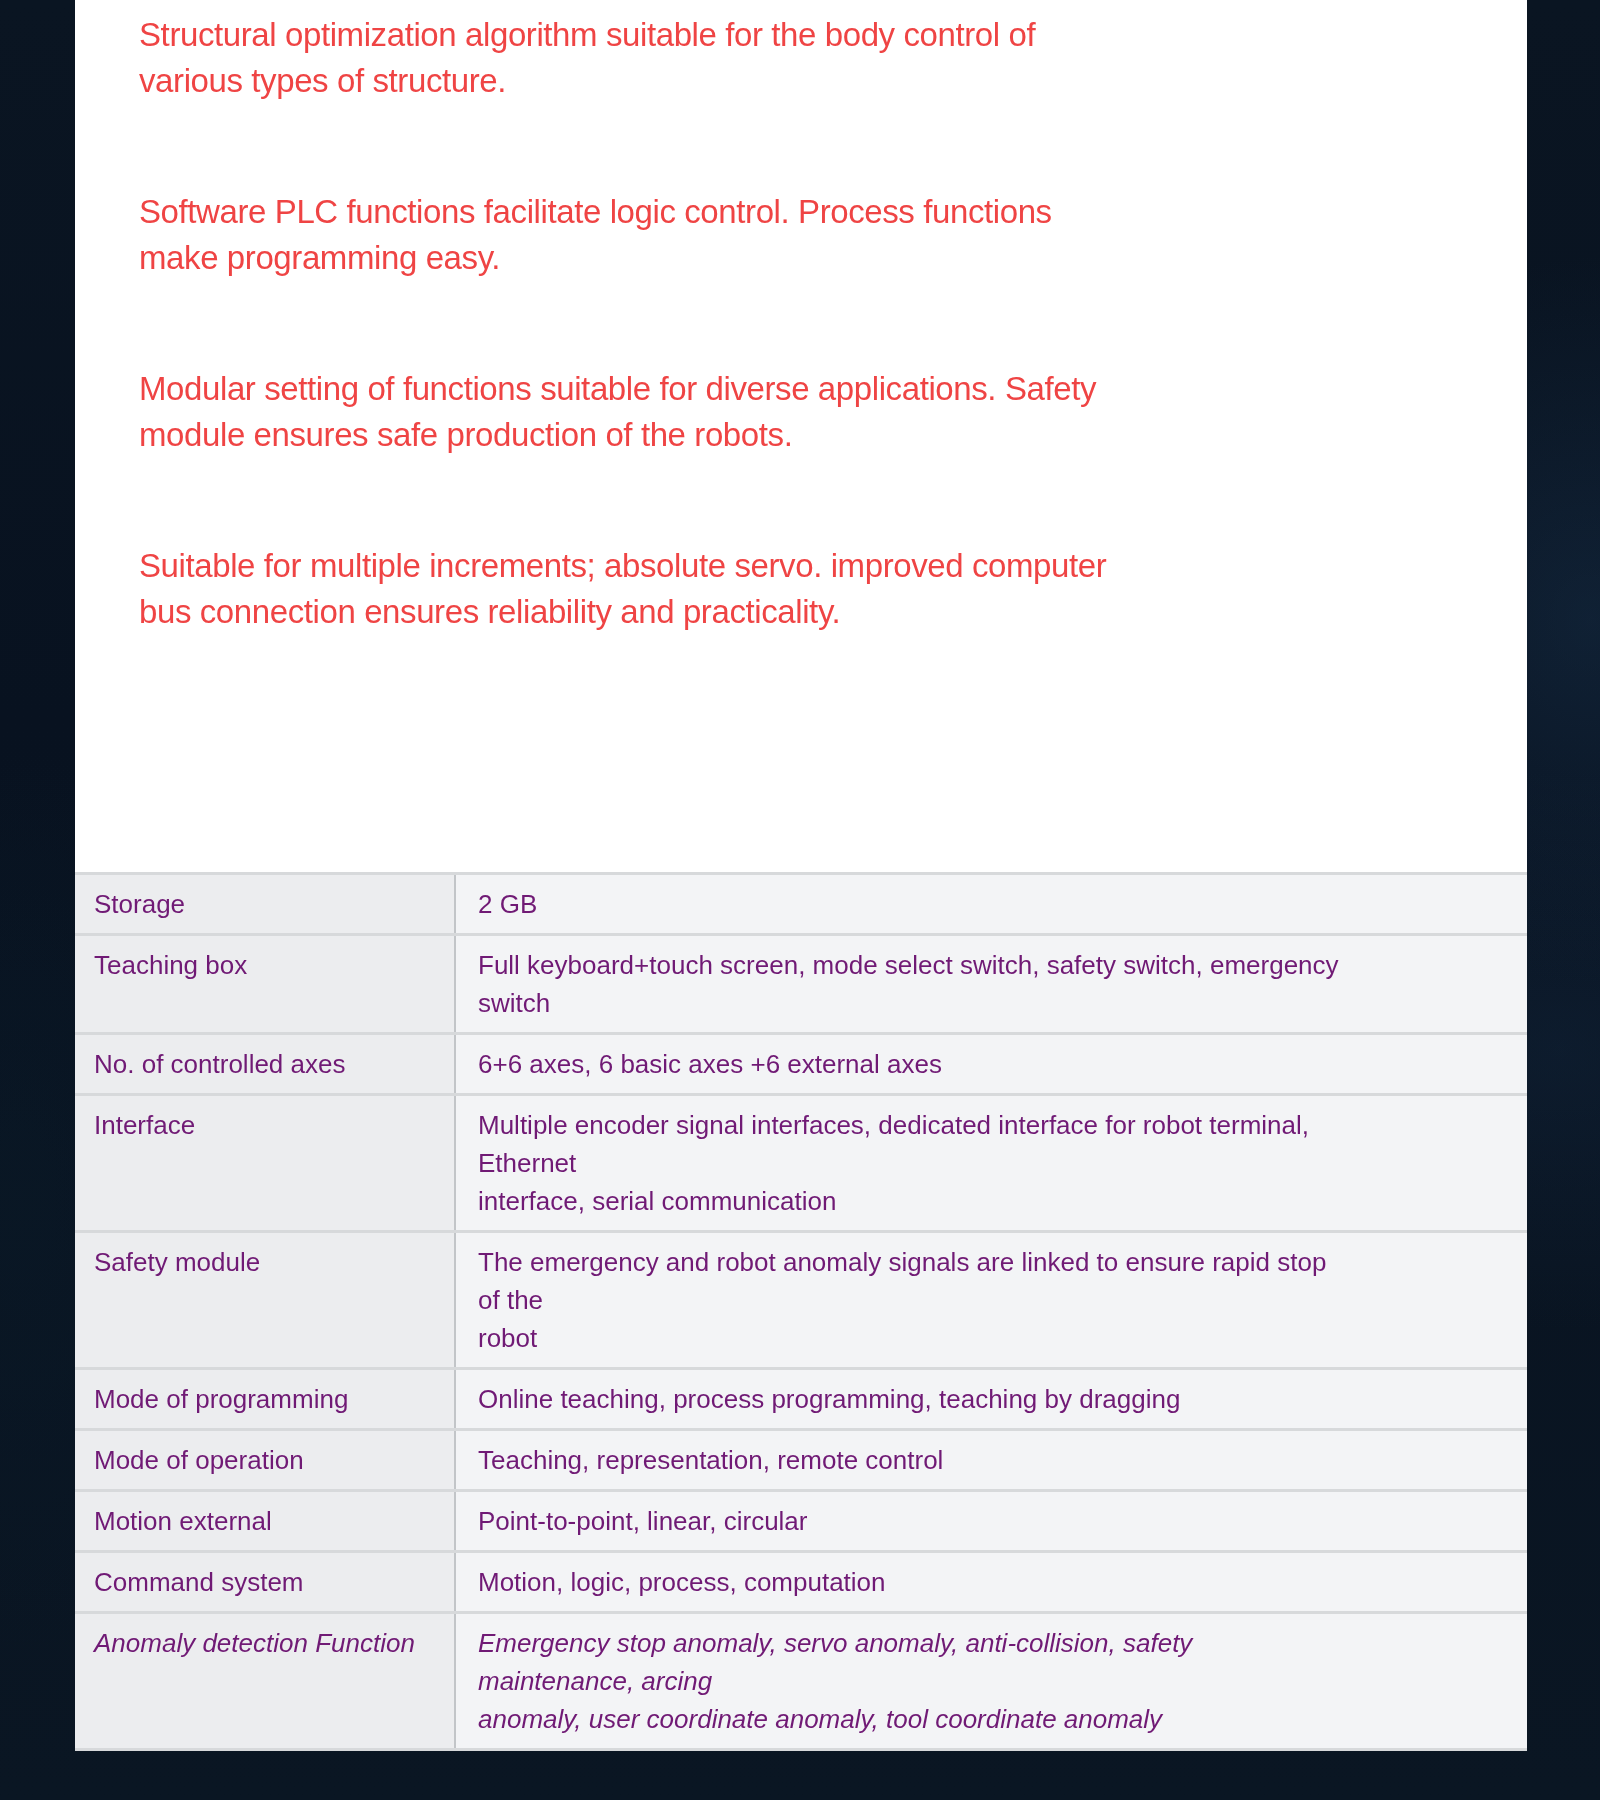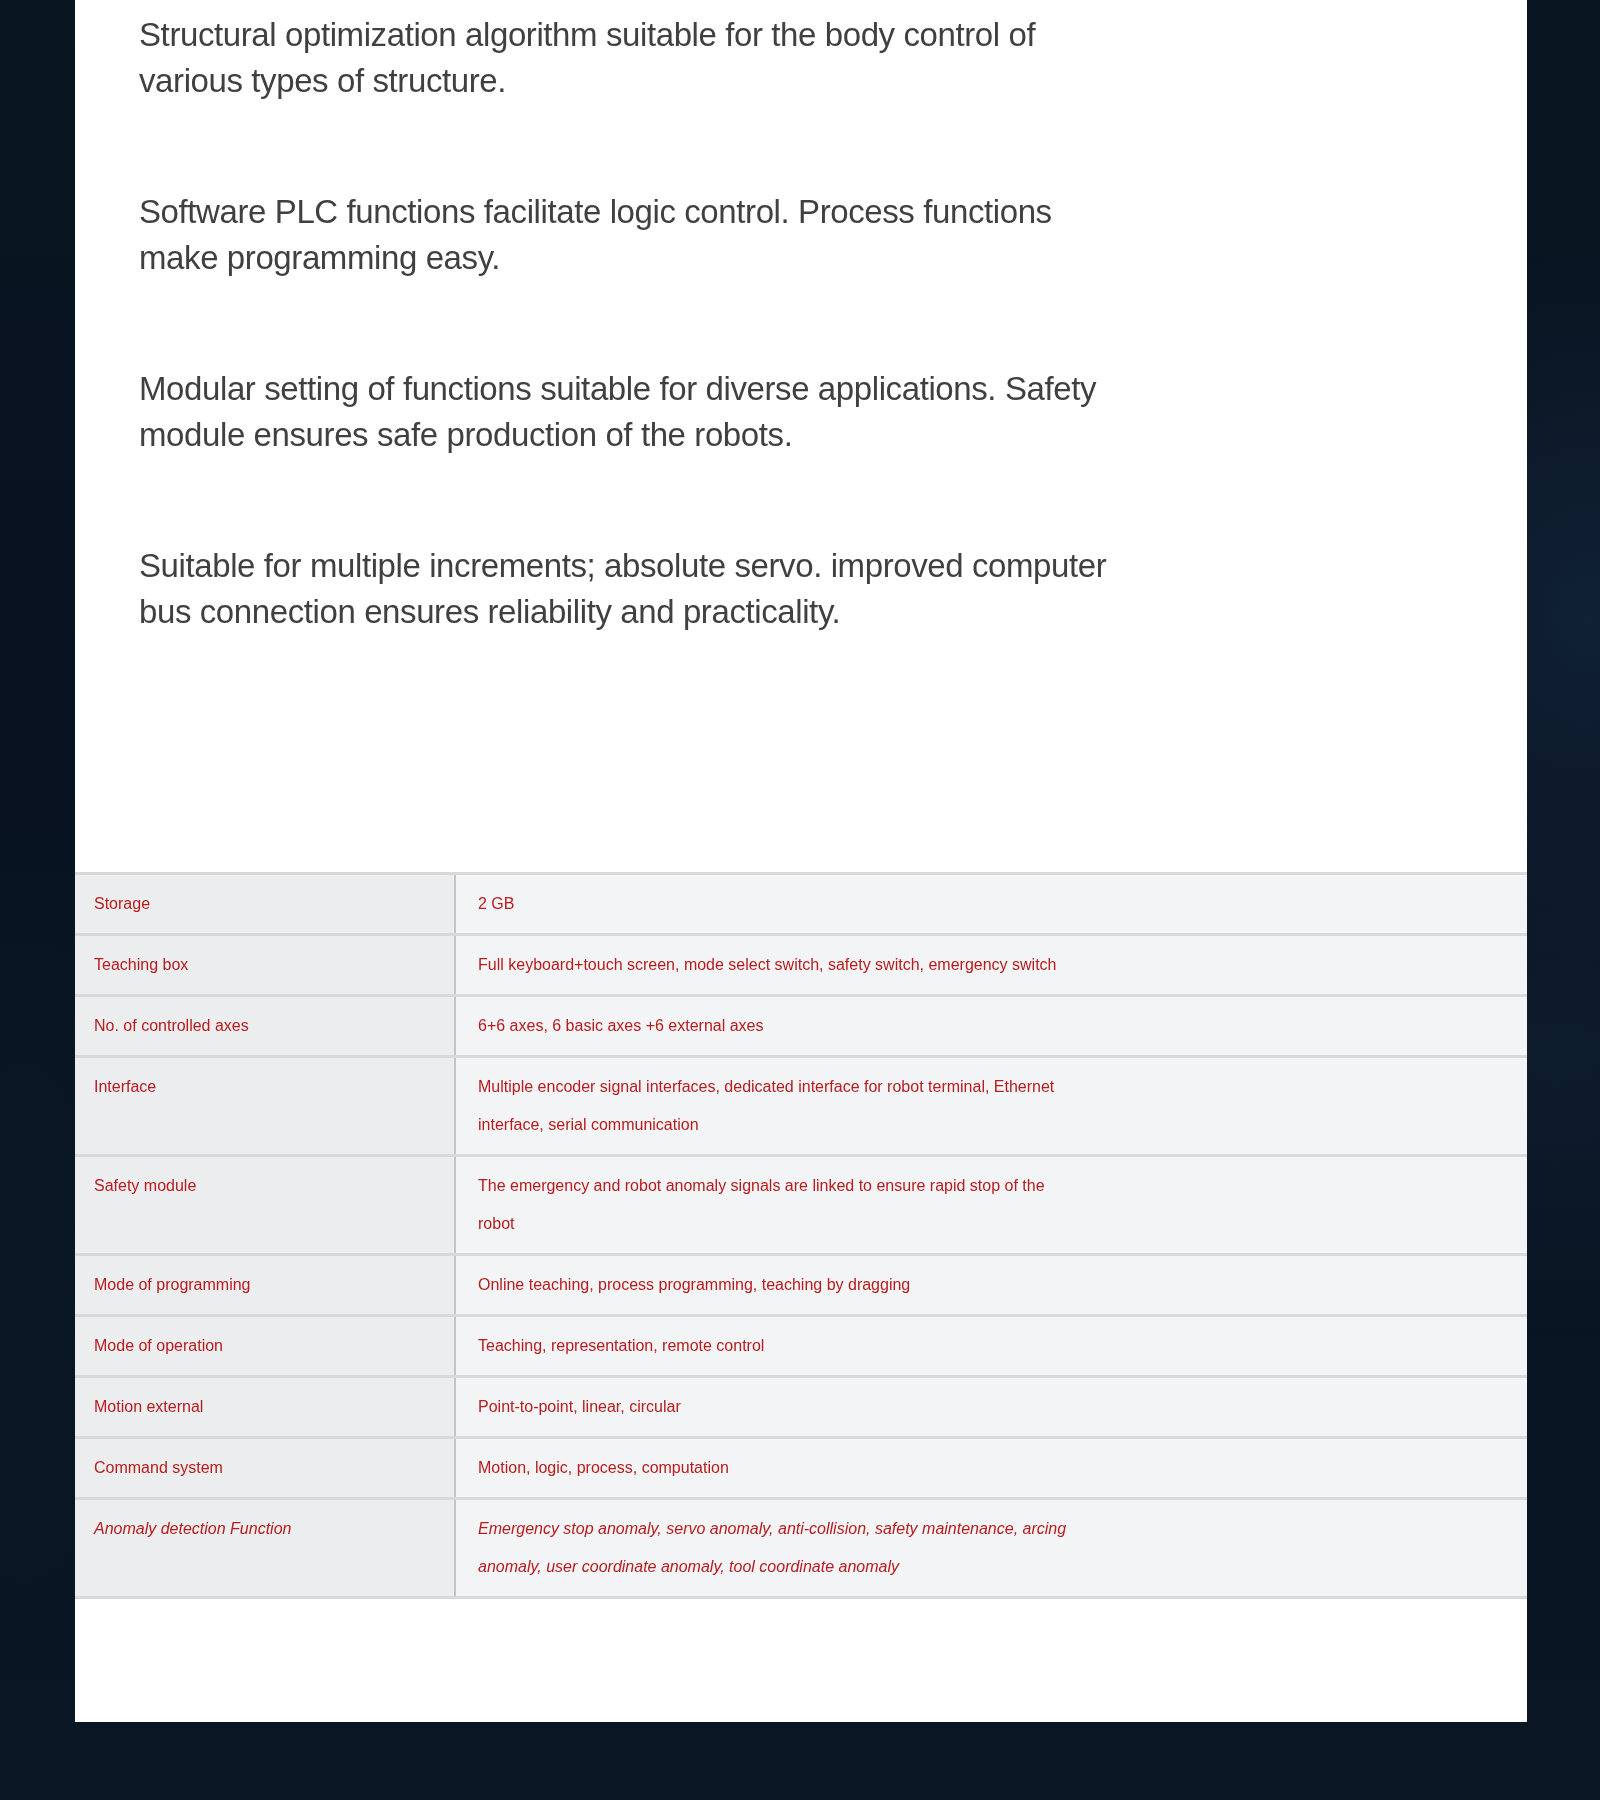--- a/index.html
+++ b/index.html
@@ -24,27 +24,27 @@
     background:#ffffff;
   }
 
   .paragraphs{
     position:absolute;left:0;top:0;width:100%;
     padding:12px 0 0 64px;box-sizing:border-box;
   }
   .paragraphs p{
     margin:0 0 85px 0;
     font-size:33px;line-height:46px;letter-spacing:-0.4px;
-    color:#404040;white-space:pre-line;
+    color:#ef4444;white-space:pre-line;
   }
 
   .spec-table{
     position:absolute;left:0;top:872px;width:1452px;
     border-collapse:collapse;table-layout:fixed;
-    font-size:16px;line-height:38px;color:#b91c1c;
+    font-size:26px;line-height:38px;color:#701a75;
   }
   .spec-table col.c-label{width:380px;}
   .spec-table td{
     vertical-align:top;white-space:pre-line;
     border-top:3px solid #d7d9db;
   }
   .spec-table tr:last-child td{border-bottom:3px solid #d7d9db;font-style:italic;}
   .spec-table td.cell-label{
     background:#ecedef;border-right:2px solid #c2c5c8;
     padding:10px 16px 10px 19px;

